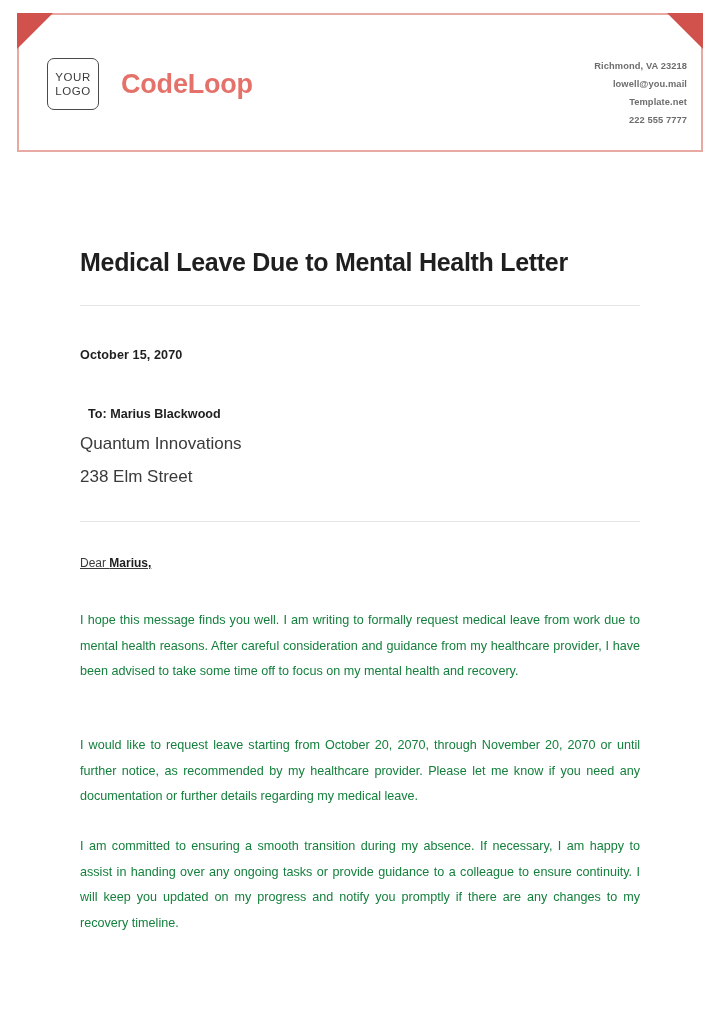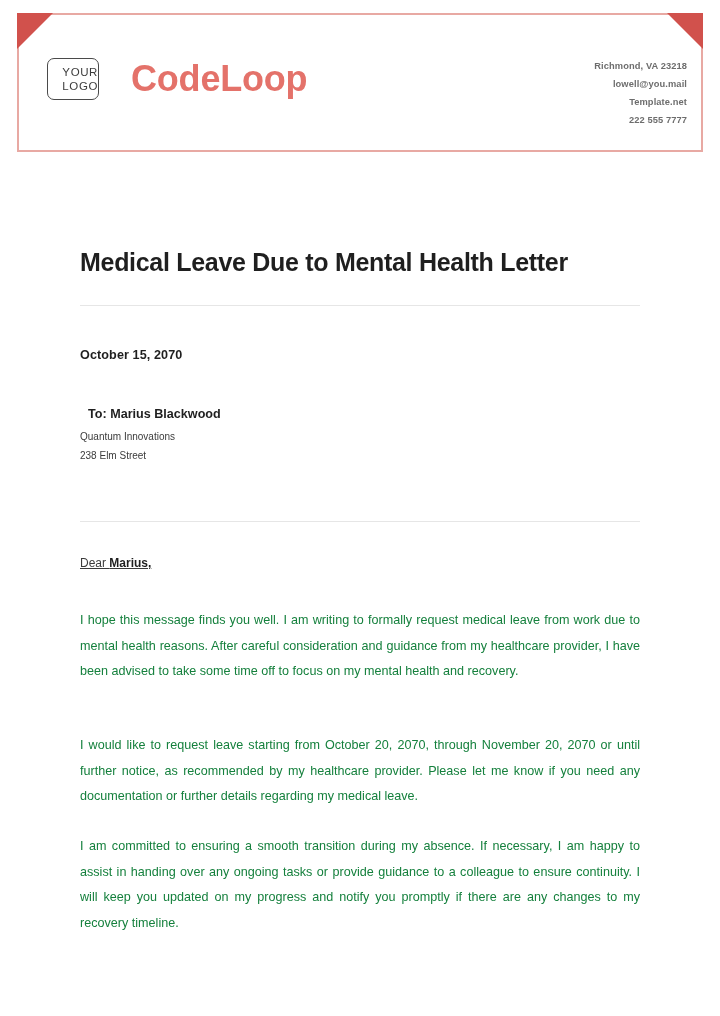--- a/index.html
+++ b/index.html
@@ -57,39 +57,39 @@
   
   .logo-row {
     position: absolute;
     left: 47px;
     top: 58px;
     display: flex;
     align-items: center;
   }
   .logo-box {
     width: 52px;
-    height: 42px;
+    height: 52px;
     box-sizing: border-box;
     border: 1.6px solid #4a4a4a;
     border-radius: 7px;
     display: flex;
     flex-direction: column;
-    align-items: flex-end;
+    align-items: center;
     justify-content: center;
     line-height: 1.22;
   }
   .logo-box span {
     font-size: 11.5px;
     letter-spacing: 0.6px;
     color: #3c3c3c;
     font-family: "Liberation Sans", sans-serif;
   }
   .brand-name {
-    margin-left: 32px;
-    font-size: 36px;
+    margin-left: 22px;
+    font-size: 27px;
     font-weight: bold;
     color: #e4726a;
     letter-spacing: -0.2px;
   }
 
   
   .contact-block {
     position: absolute;
     right: 33px;
     top: 58px;
@@ -146,21 +146,21 @@
     top: 402px;
     line-height: 1.97;
   }
   .recipient .to-line {
     font-size: 12.6px;
     font-weight: bold;
     color: #1f1f1f;
     margin-left: 8px;
   }
   .recipient .addr {
-    font-size: 10px;
+    font-size: 17px;
     color: #3b3b3b;
   }
 
   .salutation {
     position: absolute;
     left: 0;
     top: 556px;
     font-size: 12px;
     color: #3b3b3b;
     text-decoration: underline;

